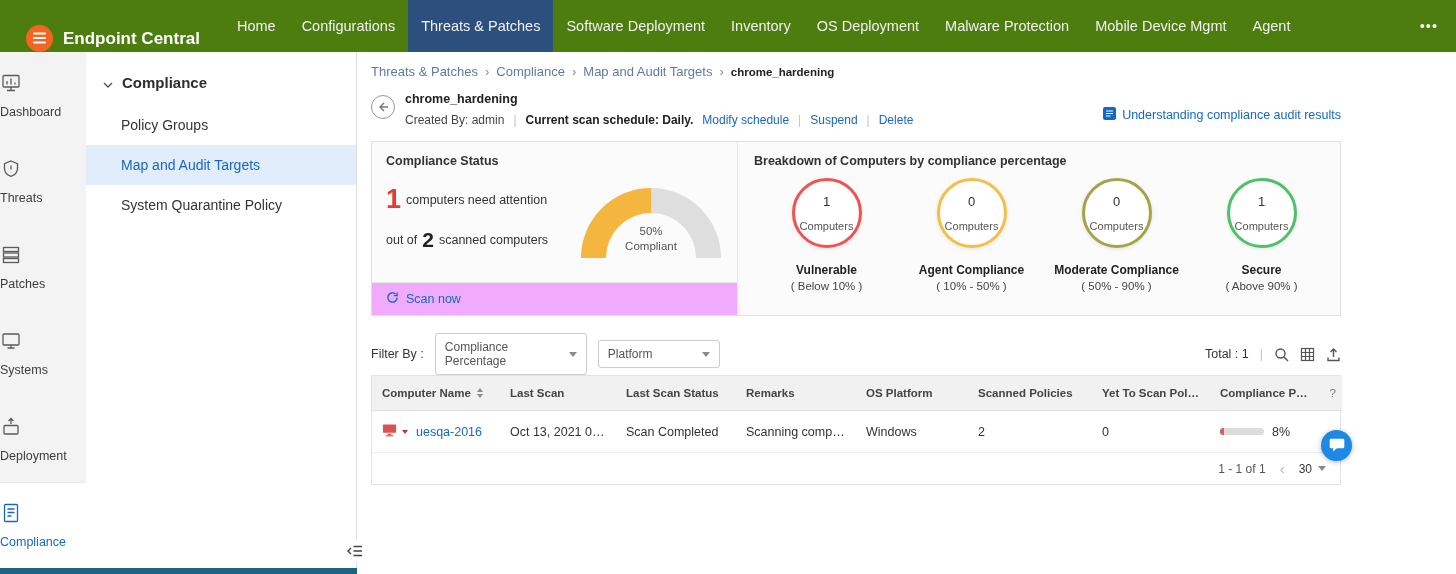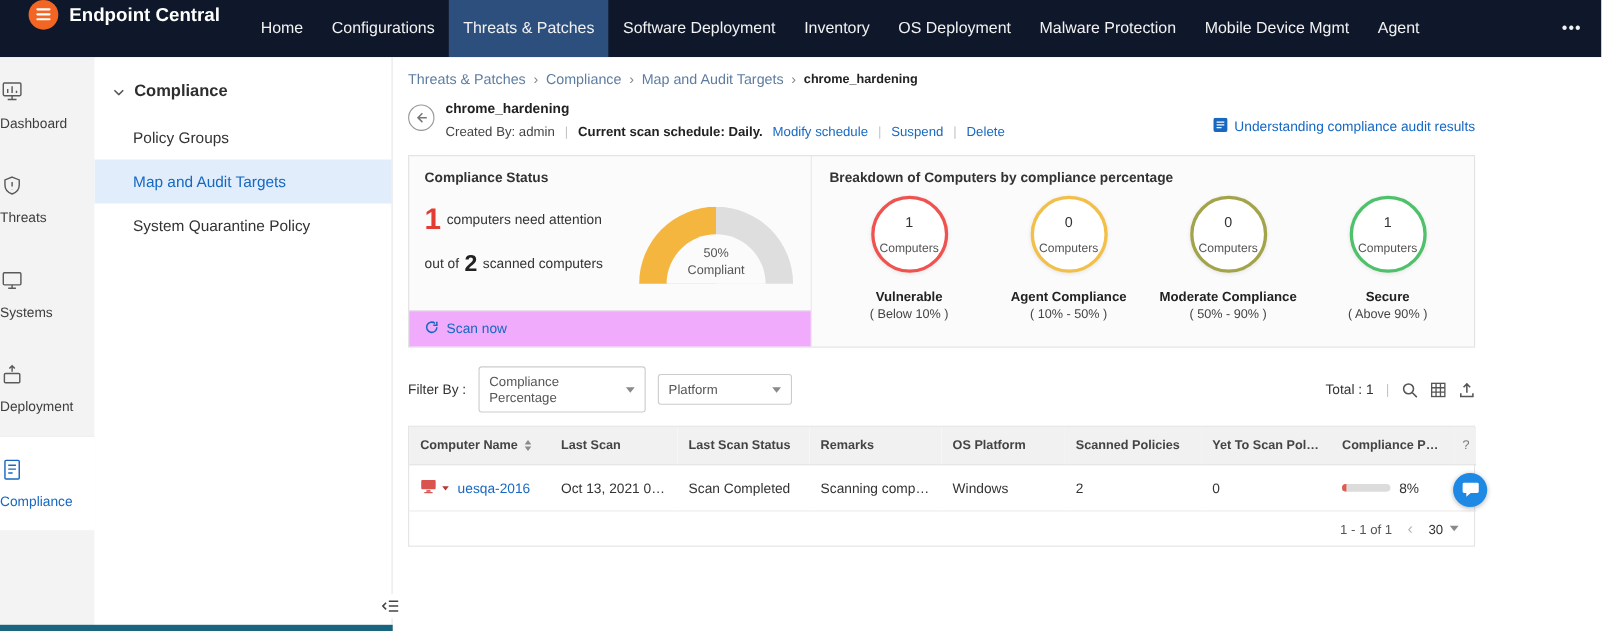--- a/index.html
+++ b/index.html
@@ -1,20 +1,20 @@
 <!DOCTYPE html>
 <html><head>
 <meta charset="utf-8">
 <style>
   * { box-sizing: border-box; }
   body { margin:0; background:#fff; font-family:"Liberation Sans", sans-serif; }
   .page { position:relative; width:1456px; height:574px; overflow:hidden; background:#fff; }
 
   
-  .topnav { display:flex; align-items:flex-start; height:52px; background:#0f172a; }
+  .topnav { display:flex; align-items:flex-end; height:52px; background:#4d7c0f; }
   .brand { display:flex; align-items:center; gap:10px; padding:0 24px 0 26px; cursor:pointer; }
   .logo { position:relative; width:27px; height:27px; border-radius:50%; background:#f26522; flex:none; }
   .logo::before { content:""; position:absolute; left:7px; top:12px; width:13px; height:2.4px; background:#fff;
                   box-shadow:0 -4.5px 0 #fff, 0 4.5px 0 #fff; border-radius:1px; }
   .brand-text { color:#fff; font-size:17px; font-weight:bold; white-space:nowrap; }
   .nav-item { color:#f2f2f2; font-size:14.5px; line-height:52px; padding:0 13px; white-space:nowrap; cursor:pointer; }
   .nav-item.active { background:#2d4f7d; }
   .nav-item.more { margin-left:auto; padding:0 18px; letter-spacing:1px; }
 
   
@@ -91,21 +91,21 @@
   .dropdown { margin-left:11px; width:152px; border:1px solid #ccc; border-radius:3px; background:#fff; padding:6px 9px;
               display:flex; align-items:center; justify-content:space-between; color:#555; font-size:12px; cursor:pointer; }
   .dropdown.small { width:122px; }
   .caret { width:0; height:0; border-left:4px solid transparent; border-right:4px solid transparent;
            border-top:5px solid #8a8a8a; flex:none; }
   .filter-right { margin-left:auto; display:flex; align-items:center; gap:11px; }
   .icon-btn { display:flex; align-items:center; cursor:pointer; }
   .icon-btn svg { stroke:#555; }
 
   
-  .table-wrap { margin-top:12px; border:1px solid #e3e3e3; background:#fff; }
+  .table-wrap { border:1px solid #e3e3e3; background:#fff; }
   table { width:100%; border-collapse:collapse; table-layout:fixed; }
   th { background:#f1f1f1; font-size:11.5px; color:#444; text-align:left; font-weight:bold; padding:11px 10px;
        border-bottom:1px solid #e0e0e0; white-space:nowrap; overflow:hidden; text-overflow:ellipsis; cursor:pointer; }
   td { font-size:12.5px; color:#333; padding:12px 10px; border-bottom:1px solid #ececec; white-space:nowrap;
        overflow:hidden; text-overflow:ellipsis; }
   .th-flex { display:flex; align-items:center; gap:6px; }
   .sort { display:inline-flex; flex-direction:column; gap:2px; cursor:pointer; }
   .s-up { width:0; height:0; border-left:3.5px solid transparent; border-right:3.5px solid transparent; border-bottom:4px solid #8a8a8a; }
   .s-down { width:0; height:0; border-left:3.5px solid transparent; border-right:3.5px solid transparent; border-top:4px solid #8a8a8a; }
   .help-th { padding:11px 6px; color:#777; font-weight:normal; text-align:right; }
@@ -160,20 +160,30 @@
         <span>Dashboard</span>
       </div>
       <div class="ib-item">
         <span>
           <svg width="22" height="22" viewBox="0 0 22 22" fill="none" stroke-width="1.3">
             <path d="M11 3l6.5 2.6v4.6c0 4.2-2.9 6.9-6.5 8.2-3.6-1.3-6.5-4-6.5-8.2V5.6L11 3z"></path>
               <path d="M11 7.5v4M11 14v.2"></path>
           </svg>
         </span>
         <span>Threats</span>
+      </div>
+      <div class="ib-item">
+        <span>
+          <svg width="22" height="22" viewBox="0 0 22 22" fill="none" stroke-width="1.3">
+            <rect x="3.5" y="3.5" width="15" height="4"></rect>
+              <rect x="3.5" y="9" width="15" height="4"></rect>
+              <rect x="3.5" y="14.5" width="15" height="4"></rect>
+          </svg>
+        </span>
+        <span>Patches</span>
       </div>
       <div class="ib-item">
         <span>
           <svg width="22" height="22" viewBox="0 0 22 22" fill="none" stroke-width="1.3">
             <rect x="3" y="4" width="16" height="11" rx="1"></rect>
               <path d="M11 15v3M7.5 18h7"></path>
           </svg>
         </span>
         <span>Systems</span>
       </div>

